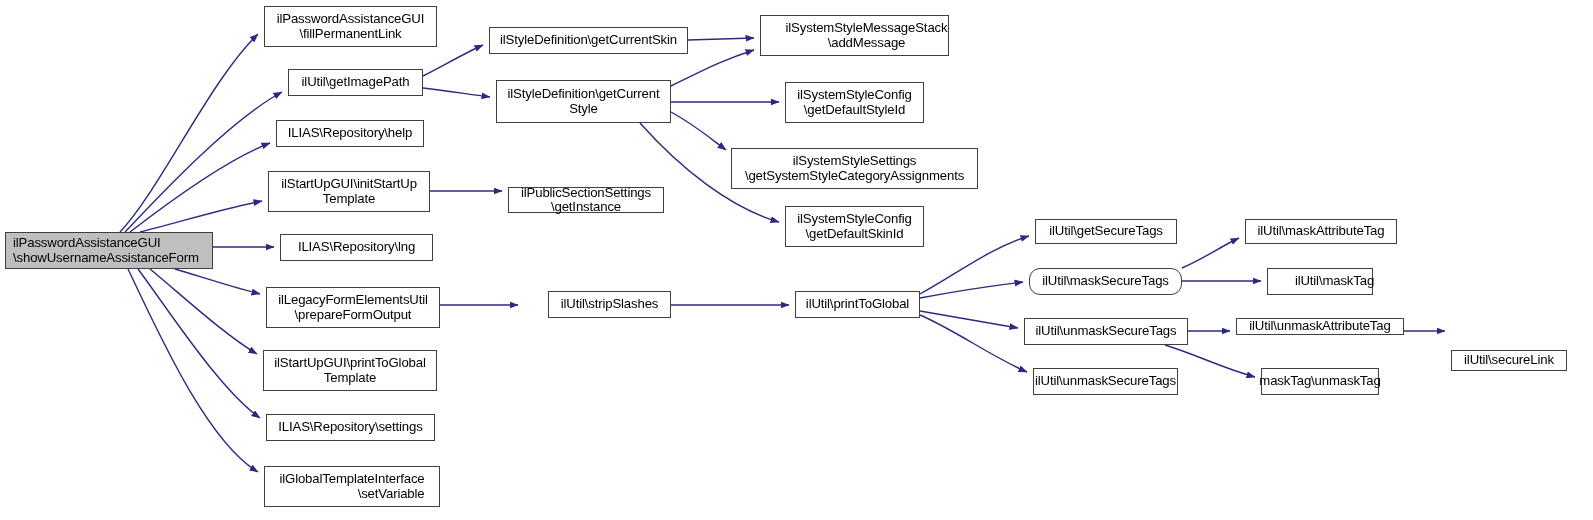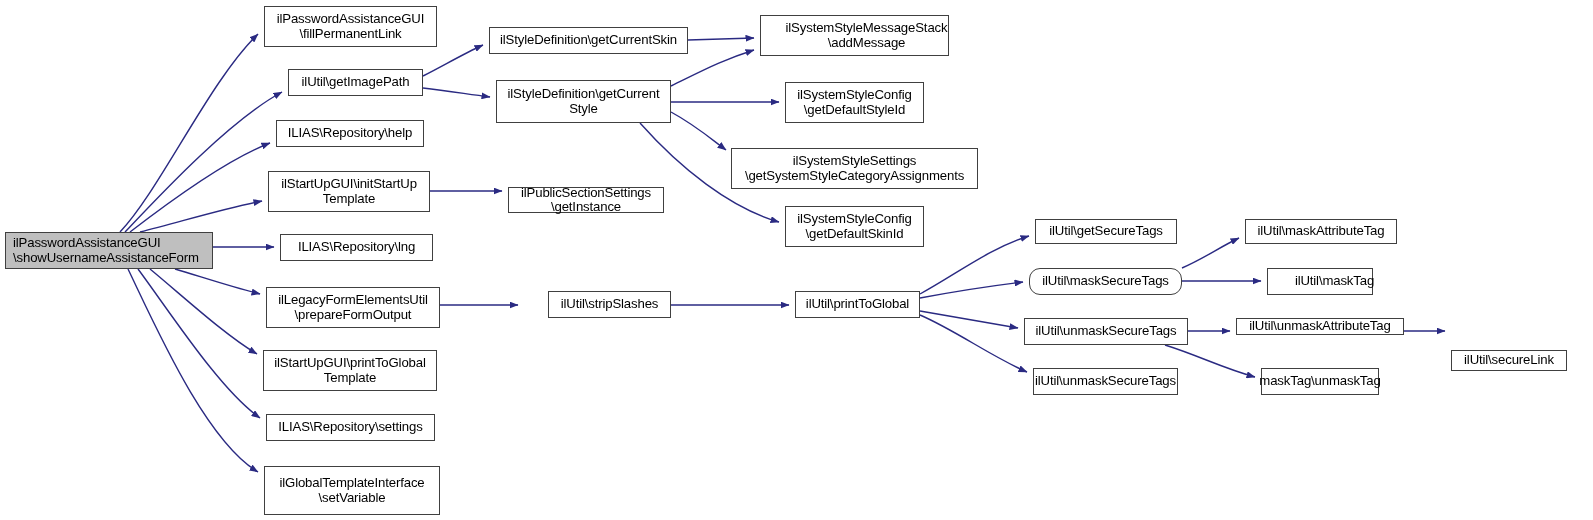--- a/index.html
+++ b/index.html
@@ -92,21 +92,21 @@
       <div class="node" style="left: 288px; top: 69px; width: 135px; height: 27px;">ilUtil\getImagePath</div>
       <div class="node" style="left: 276px; top: 120px; width: 148px; height: 27px;">ILIAS\Repository\help</div>
       <div class="node" style="left: 268px; top: 171px; width: 162px; height: 41px;">ilStartUpGUI\initStartUp
 Template</div>
       <div class="node" style="left: 280px; top: 234px; width: 153px; height: 27px;">ILIAS\Repository\lng</div>
       <div class="node" style="left: 266px; top: 287px; width: 174px; height: 41px;">ilLegacyFormElementsUtil
 \prepareFormOutput</div>
       <div class="node" style="left: 263px; top: 350px; width: 174px; height: 41px;">ilStartUpGUI\printToGlobal
 Template</div>
       <div class="node" style="left: 266px; top: 414px; width: 169px; height: 27px;">ILIAS\Repository\settings</div>
-      <div class="node" style="left: 264px; top: 466px; width: 176px; height: 49px;">ilGlobalTemplateInterface
+      <div class="node" style="left: 264px; top: 466px; width: 176px; height: 41px; text-align: right;">ilGlobalTemplateInterface
 \setVariable</div>
       <div class="node" style="left: 489px; top: 27px; width: 199px; height: 27px;">ilStyleDefinition\getCurrentSkin</div>
       <div class="node" style="left: 496px; top: 80px; width: 175px; height: 43px;">ilStyleDefinition\getCurrent
 Style</div>
       <div class="node" style="left: 508px; top: 171px; width: 156px; height: 26px; margin-top: 16px;">ilPublicSectionSettings
 \getInstance</div>
       <div class="node" style="left: 548px; top: 291px; width: 123px; height: 27px;">ilUtil\stripSlashes</div>
       <div class="node" style="left: 760px; top: 15px; width: 189px; height: 41px; padding-left: 27px;">ilSystemStyleMessageStack
 \addMessage</div>
       <div class="node" style="left: 785px; top: 82px; width: 139px; height: 41px;">ilSystemStyleConfig

